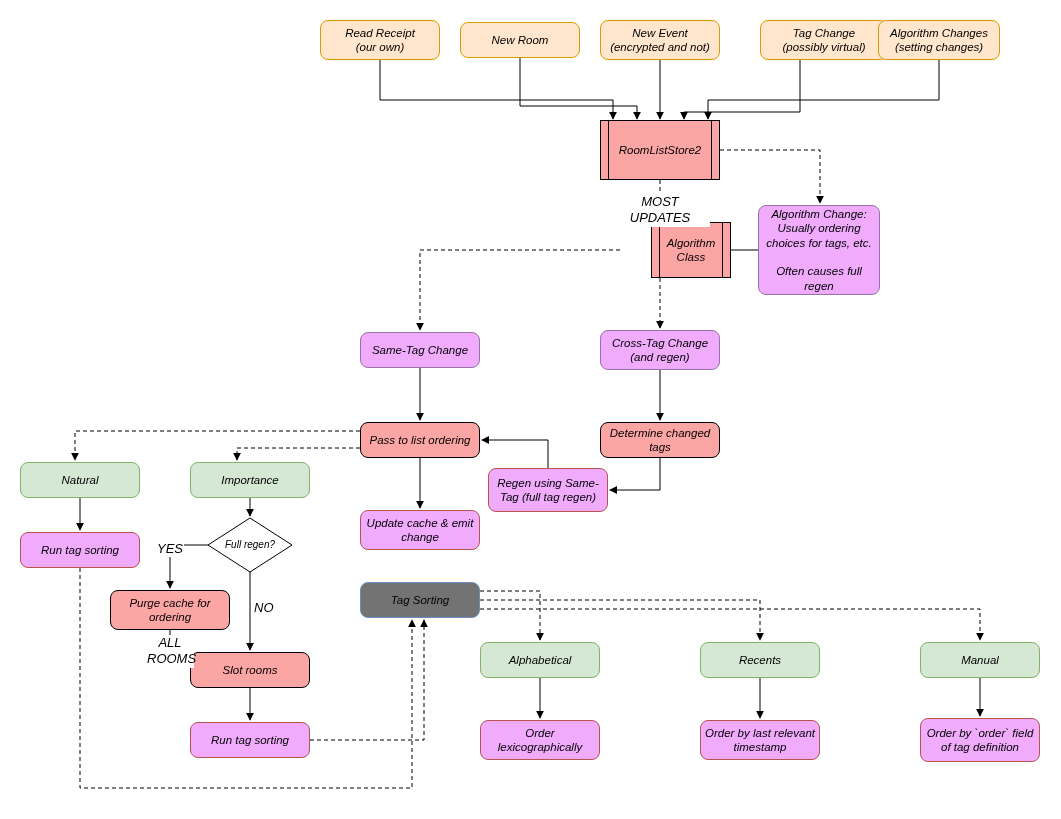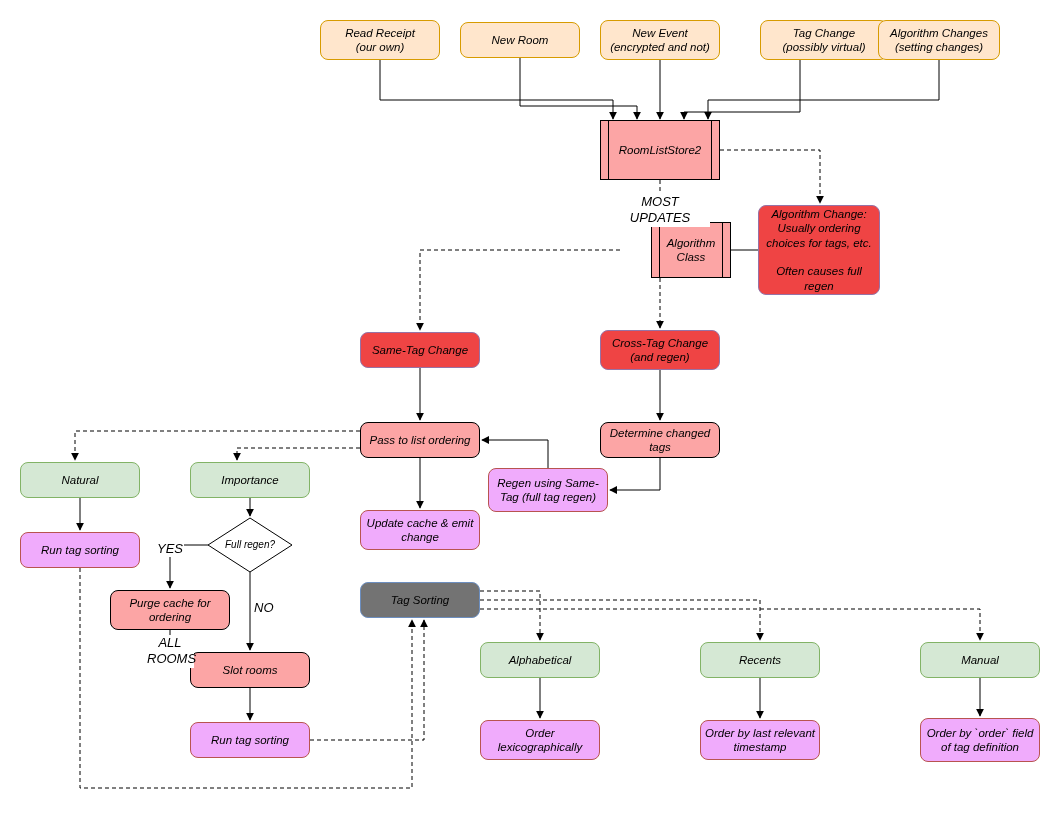--- a/index.html
+++ b/index.html
@@ -8,21 +8,21 @@
   .canvas { position:relative; width:1061px; height:819px; background:#ffffff; overflow:hidden;font-style:italic; }
   .edges { position:absolute; left:0; top:0; }
   path.e { fill:none; stroke:#000000; stroke-width:1; }
   path.e.d { stroke-dasharray:4 3; }
   .node {
     position:absolute; display:flex; align-items:center; justify-content:center;
     text-align:center; font-size:11.5px; line-height:1.25; white-space:pre-line;
     border:1px solid #000; background:#fff; border-radius:8px; padding:2px 4px;
   }
   .orange { background:#ffe6cc; border-color:#d79b00; }
-  .purple { background:#ef4444; border-color:#9673a6; }
+  .purple { background:#f0abfc; border-color:#9673a6; }
   .green  { background:#d5e8d4; border-color:#82b366; }
   .pink   { background:#f0abfc; border-color:#b85450;text-align:center; }
   .blue   { background:#737373; border-color:#6c8ebf; }
   .plain  { background:#fca5a5; border-color:#000000; }
   .process { border-radius:0; }
   .process::before, .process::after { content:""; position:absolute; top:0; bottom:0; width:0; border-left:1px solid #000; }
   .process::before { left:7px; }
   .process::after  { right:7px; }
   .ghost { background:transparent; border:none; border-radius:0; font-size:10px; }
   .edge-label {

